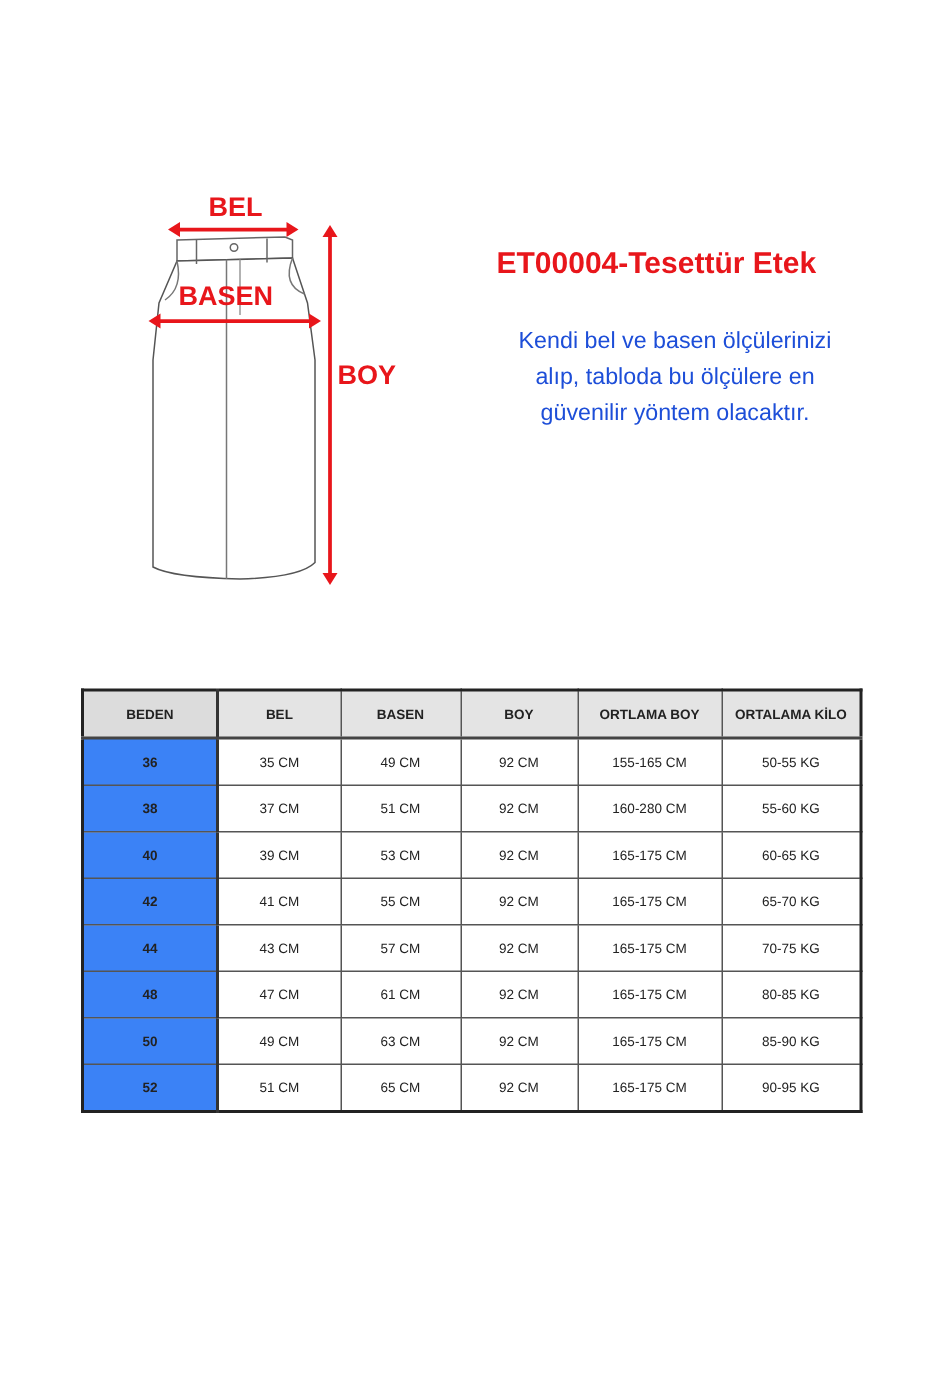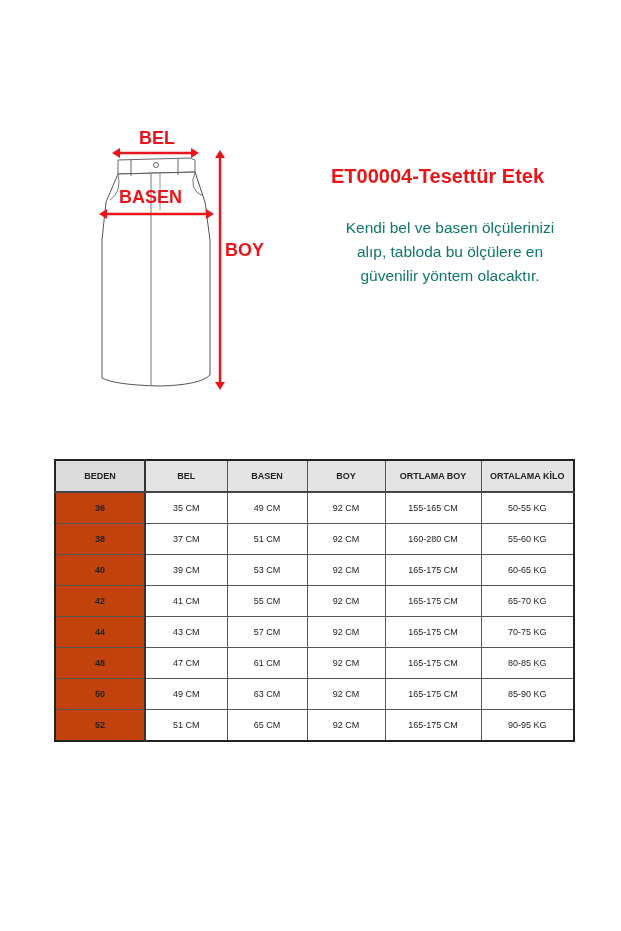--- a/index.html
+++ b/index.html
@@ -1,25 +1,25 @@
 <!DOCTYPE html>
 <html><head>
 <meta charset="utf-8">
 <style>
   html, body { margin: 0; padding: 0; background: #ffffff; }
   body { width: 621px; height: 931px; position: relative; overflow: hidden; font-family: "Liberation Sans", sans-serif; }
   .illus { position: absolute; left: 90px; top: 120px; width: 190px; height: 280px; }
   .illus svg { width: 190px; height: 280px; display: block; }
   .lbl { position: absolute; color: #e8161b; font-weight: bold; font-size: 18px; }
   .title { position: absolute; left: 331px; top: 165px; width: 260px; color: #e8161b; font-weight: bold; font-size: 20px; }
-  .desc { position: absolute; left: 322px; top: 216px; width: 256px; text-align: center; color: #0f766e; font-size: 15.5px; line-height: 24px; }
+  .desc { position: absolute; left: 322px; top: 216px; width: 256px; text-align: center; color: #1d4ed8; font-size: 15.5px; line-height: 24px; }
   table.size { position: absolute; left: 54px; top: 459px; border-collapse: collapse; border: 2px solid #222; }
   table.size th, table.size td { border: 1px solid #555; text-align: center; font-size: 9px; color: #222; height: 30px; padding: 0; }
   table.size th { background: #e4e4e4; font-weight: bold; }
-  table.size td.beden { background: #c2410c; font-weight: bold; }
+  table.size td.beden { background: #3b82f6; font-weight: bold; }
   table.size th.beden { background: #dcdcdc; }
   table.size td, table.size th { border-left: 1px solid #666; }
   table.size tr > *:first-child { border-right: 2px solid #333; }
   table.size thead tr th { border-bottom: 2px solid #444; }
 </style>
 </head>
 <body>
 
 <div class="illus">
   <svg viewBox="0 0 190 280">

